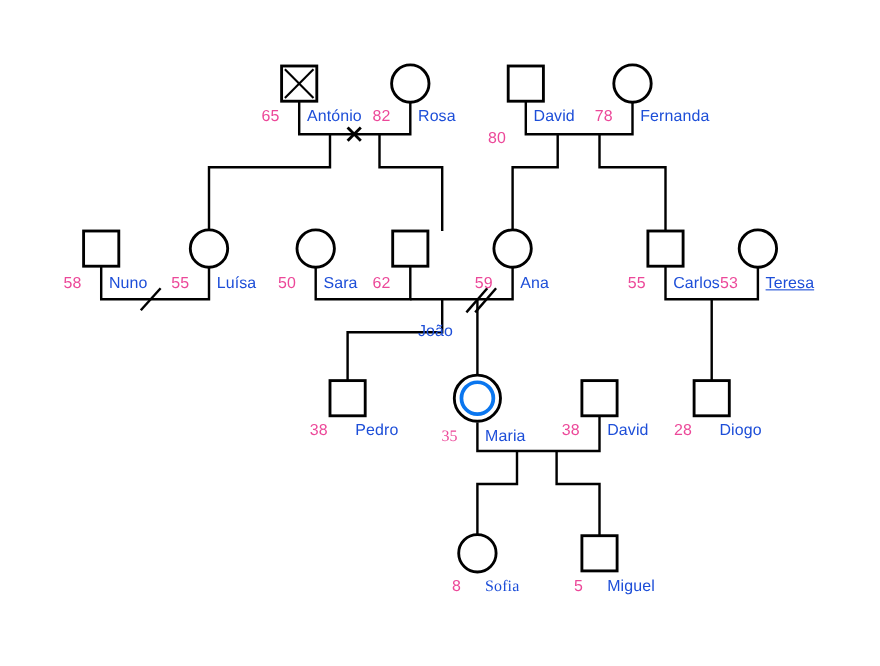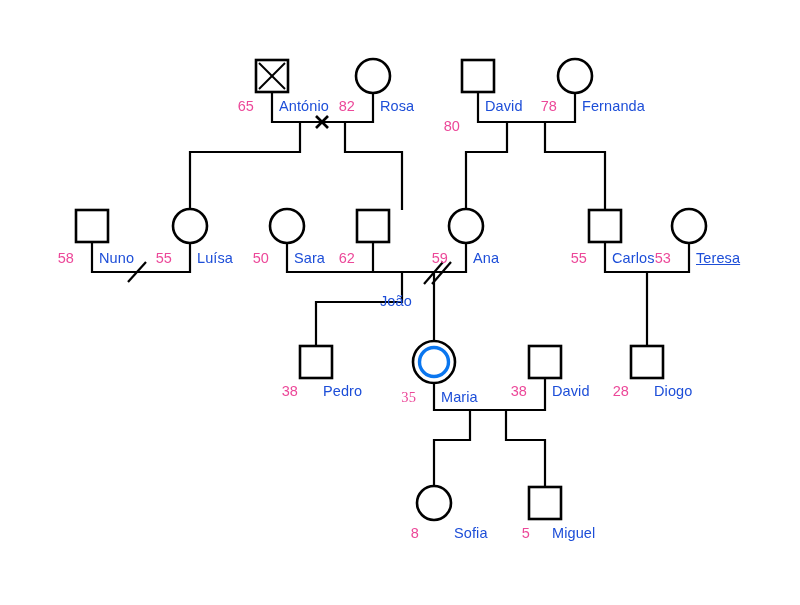--- a/index.html
+++ b/index.html
@@ -259,18 +259,18 @@
   <div class="person-age" style="left:390px; top:390px; width:26px;font-family:Liberation Serif, serif;">35</div>
   <div class="person-label" style="left:441px; top:390px;">Maria</div>
 
   <div class="person-age" style="left:501px; top:384px; width:26px;">38</div>
   <div class="person-label" style="left:552px; top:384px;">David</div>
 
   <div class="person-age" style="left:603px; top:384px; width:26px;">28</div>
   <div class="person-label" style="left:654px; top:384px;">Diogo</div>
 
   <div class="person-age" style="left:393px; top:526px; width:26px;">8</div>
-  <div class="person-label" style="left:454px; top:526px;">Sofia</div>
+  <div class="person-label" style="left:441px; top:526px;font-family:Liberation Serif, serif;">Sofia</div>
 
   <div class="person-age" style="left:504px; top:526px; width:26px;">5</div>
   <div class="person-label" style="left:552px; top:526px;">Miguel</div>
 
 </div>
 
 </body></html>

